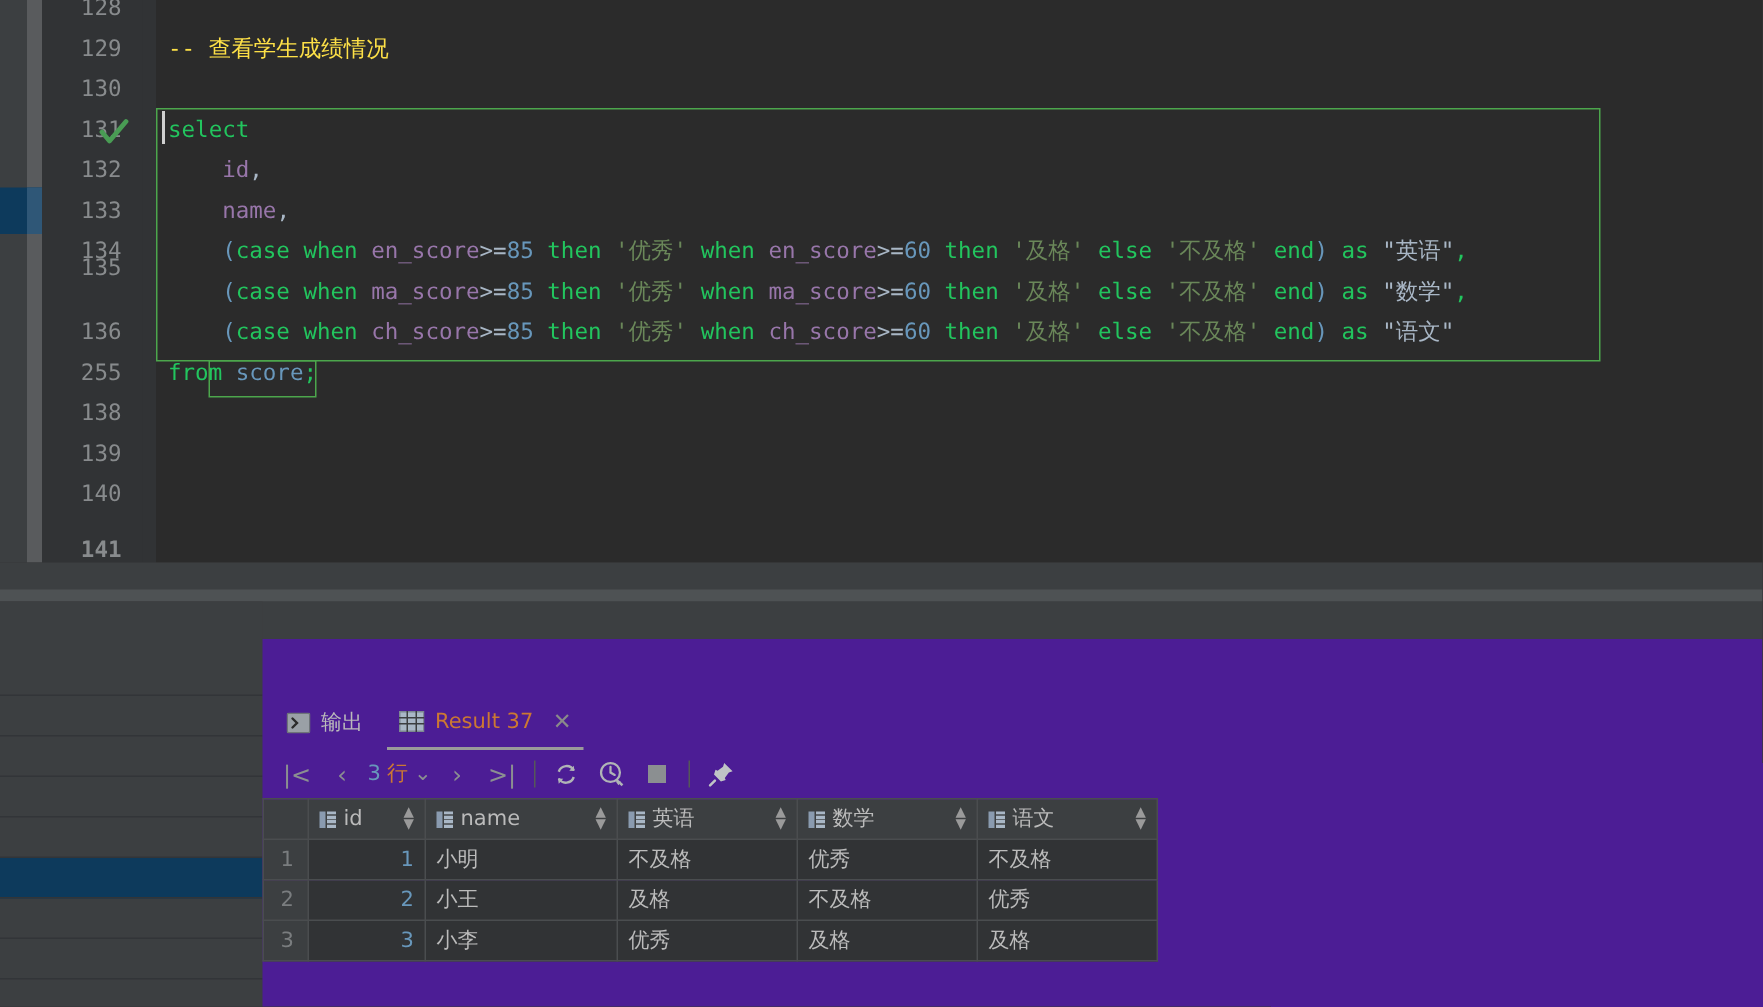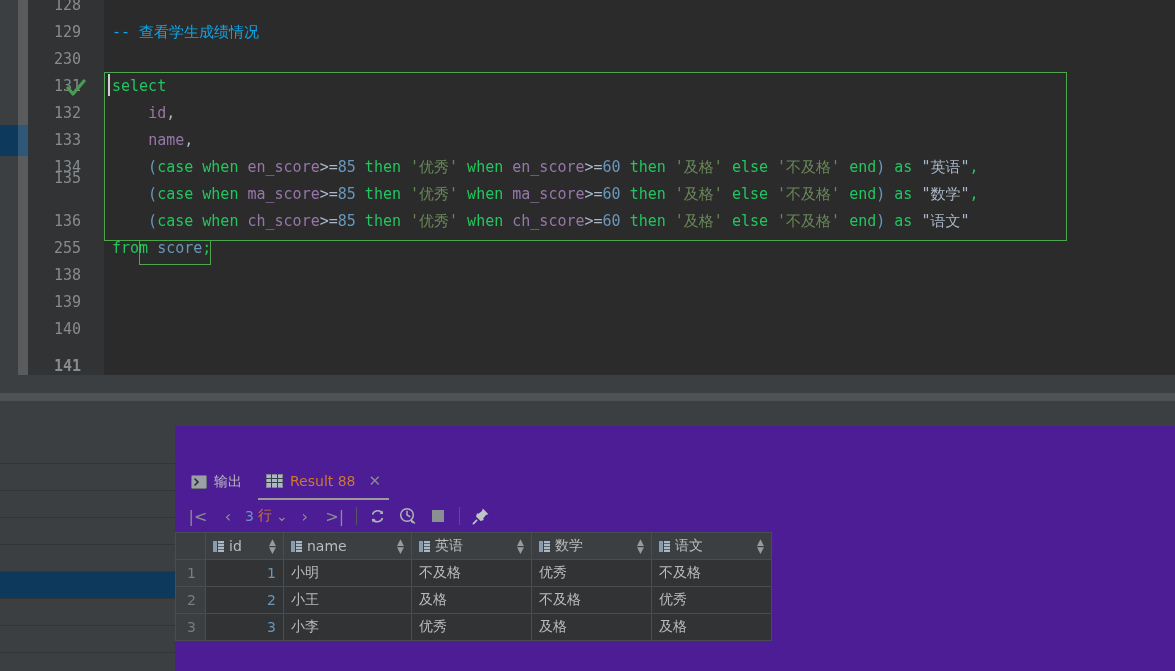--- a/index.html
+++ b/index.html
@@ -23,21 +23,21 @@
       font-family:"DejaVu Sans Mono","Liberation Mono",monospace;line-height:27px;height:27px;}
   .codeline{position:absolute;left:8px;white-space:pre;line-height:27px;height:27px;font-size:15px;}
 
   
   .kw{color:#22c55e;}
   .id{color:#9876aa;}
   .num{color:#6897bb;}
   .str{color:#6a8759;}
   .alias{color:#a9b7c6;}
   .punc{color:#a9b7c6;}
-  .cm{color:#0ea5e9;}
+  .cm{color:#fde047;}
   .fn{color:#6897bb;}
 
   .check{position:absolute;left:66px;top:78px;width:20px;height:20px;}
   .foldicon{position:absolute;left:97px;width:11px;height:11px;border:1px solid #8a8a8a;
             background:#3c3f41;border-radius:2px;}
   .foldicon:after{content:"";position:absolute;left:2px;top:4px;width:5px;height:1px;background:#c0c0c0;}
   .foldline{position:absolute;left:102px;width:1px;background:#6e6e6e;}
 
   .sel-box{position:absolute;border:1px solid #4ca64c;pointer-events:none;}
   .caret{position:absolute;width:2px;background:#d0d0d0;}
@@ -91,21 +91,21 @@
   <div class="editor-region">
     <div class="left-strip"></div>
     <div class="vscroll-thumb"></div>
     <div class="marker-blue">
         <div class="inner"></div>
       </div>
 
     <div class="gutter" id="gutter">
         <div class="ln" style="top: -8px;">128</div>
         <div class="ln" style="top: 19px;">129</div>
-        <div class="ln" style="top: 46px;">230</div>
+        <div class="ln" style="top: 46px;">130</div>
         <div class="ln" style="top: 73px; margin-left: 44px;">131</div>
         <div class="ln" style="top: 100px;">132</div>
         <div class="ln" style="top: 127px;">133</div>
         <div class="ln" style="top: 154px;">134</div>
         <div class="ln" style="top: 165px;">135</div>
         <div class="ln" style="top: 208px;">136</div>
         <div class="ln" style="top: 235px;">255</div>
         <div class="ln" style="top: 262px;">138</div>
         <div class="ln" style="top: 289px;">139</div>
         <div class="ln" style="top: 316px; margin-left: 16px;">140</div>
@@ -170,21 +170,21 @@
             <rect x="0.5" y="0.5" width="15" height="13" rx="1" fill="#9aa0a6" stroke="#6e7479"></rect>
             <path d="M4 4 L7 7 L4 10" stroke="#2b2b2b" stroke-width="1.6" fill="none" stroke-linecap="round"></path>
           </svg>
           <span>输出</span>
         </div>
         <div class="tab active" style="left:83px;">
           <svg width="17" height="14" viewBox="0 0 17 14">
             <rect x="0.5" y="0.5" width="16" height="13" fill="#a9b7c6" stroke="#7d8892"></rect>
             <path d="M0 4.5 H17 M0 8.5 H17 M5.5 0 V14 M11.5 0 V14" stroke="#3c3f41" stroke-width="1"></path>
           </svg>
-          <span>Result 88</span>
+          <span>Result 37</span>
           <span class="close">✕</span>
         </div>
       </div>
 
       <div class="toolbar">
         <div class="tb-btn" style="margin-left:8px;">|&lt;</div>
         <div class="tb-btn">‹</div>
         <div class="rowcount">
           <span class="n">3</span>
           <span class="u">行</span>

